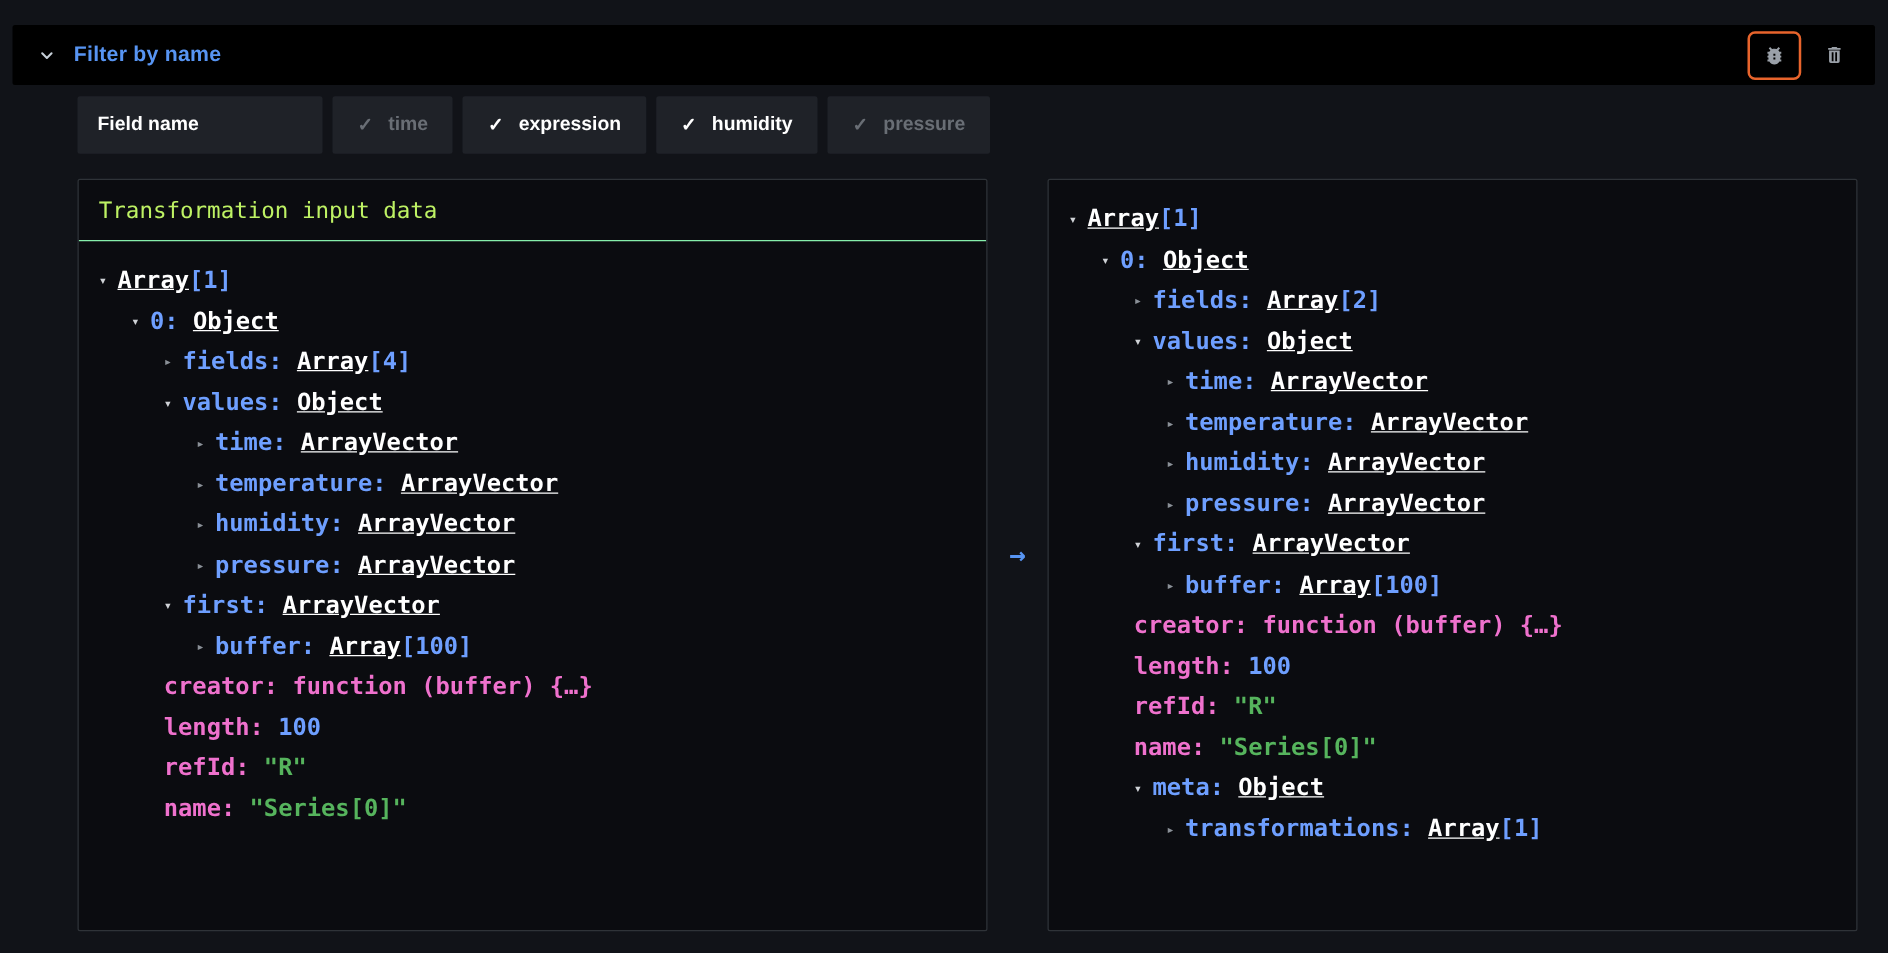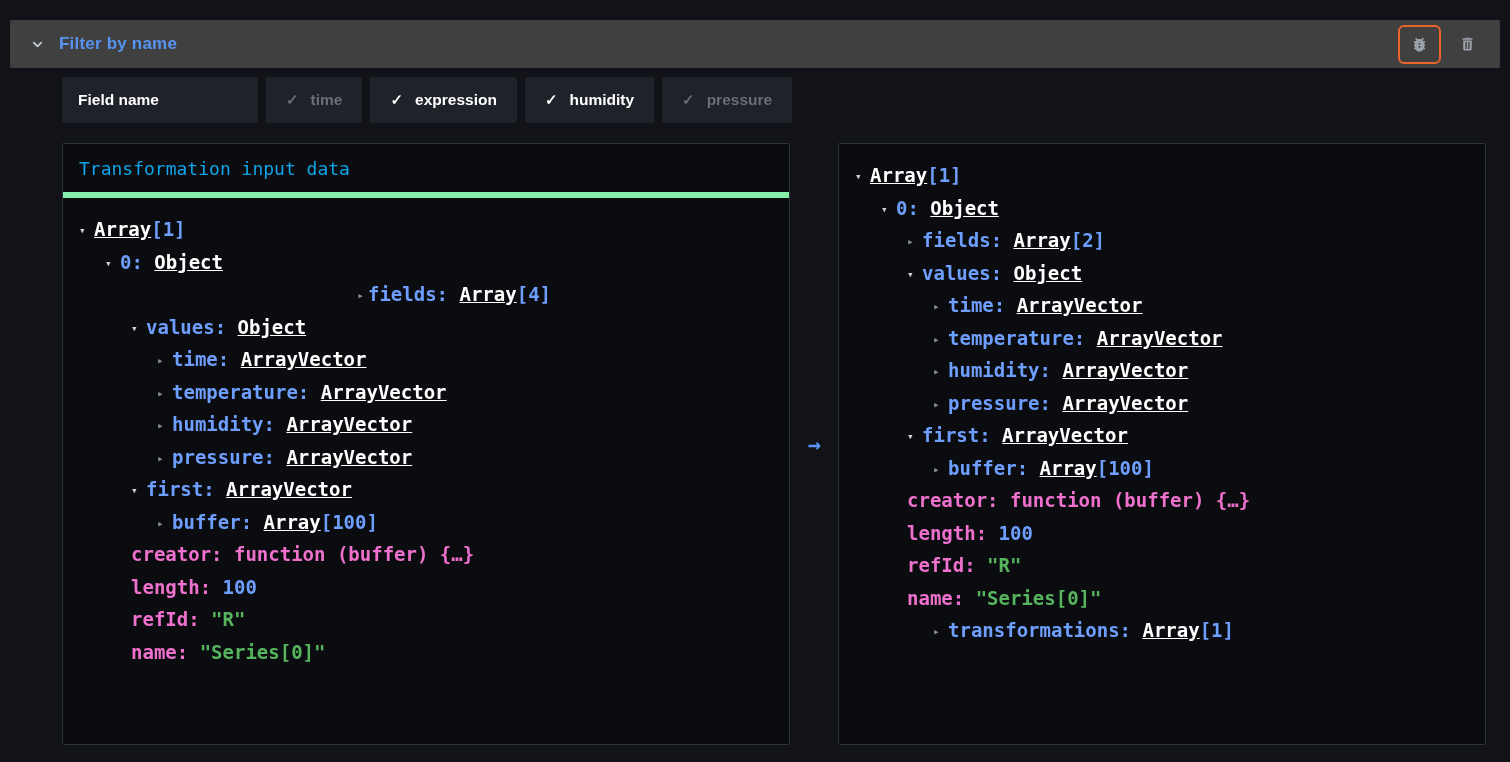--- a/index.html
+++ b/index.html
@@ -9,21 +9,21 @@
     background:#111318;
     font-family:"Liberation Sans", sans-serif;
     overflow:hidden;
     color:#d8d9da;
   }
   .page { padding:20px 10px 0 10px; }
 
   
   .header-bar {
     height:48px;
-    background:#404040;
+    background:#000000;
     border-radius:2px;
     display:flex; align-items:center; justify-content:space-between;
     padding:0 18px 0 20px;
     gap:32px;
   }
   .header-left { display:flex; align-items:center; gap:14px; }
   .chevron { color:#c7d0d9; display:flex; align-items:center; cursor:pointer; }
   .header-title {
     color:#5794f2; font-size:17px; font-weight:700; letter-spacing:.2px;
   }
@@ -71,23 +71,23 @@
   }
   .panel-input { width:728px; }
   .panel-output { flex:1; }
   .arrow-gap {
     width:48px; display:flex; align-items:center; justify-content:center;
     color:#5794f2; font-size:22px; font-weight:700;
     font-family:"DejaVu Sans Mono", monospace;
   }
   .panel-title {
     font-family:"DejaVu Sans Mono", monospace;
-    font-size:18px; color:#0ea5e9;
+    font-size:18px; color:#bef264;
     padding:14px 16px 13px 16px;
-    border-bottom:6px solid #86efac;
+    border-bottom:1px solid #86efac;
   }
   .tree {
     padding:15px 16px;
     font-family:"DejaVu Sans Mono", monospace;
     font-size:19px; font-weight:700;
   }
   .tree-line { height:32.5px; line-height:32.5px; white-space:pre; }
   .marker {
     display:inline-block; width:15px; font-size:11px; font-weight:400;
     vertical-align:2px; cursor:pointer;
@@ -155,21 +155,21 @@
           </div>
         </div>
     </div>
 
     <div class="panels-row">
       <div class="panel panel-input">
         <div class="panel-title">Transformation input data</div>
         <div class="tree" id="tree-input">
             <div class="tree-line" style="padding-left: 0px;"><span class="marker open">▾</span><span class="t-w">Array</span><span class="t-b">[1]</span></div>
             <div class="tree-line" style="padding-left: 26px;"><span class="marker open">▾</span><span class="t-k">0: </span><span class="t-w">Object</span></div>
-            <div class="tree-line" style="padding-left: 52px; text-align: center;"><span class="marker closed">▸</span><span class="t-k">fields: </span><span class="t-w">Array</span><span class="t-b">[4]</span></div>
+            <div class="tree-line" style="padding-left: 52px;"><span class="marker closed">▸</span><span class="t-k">fields: </span><span class="t-w">Array</span><span class="t-b">[4]</span></div>
             <div class="tree-line" style="padding-left: 52px;"><span class="marker open">▾</span><span class="t-k">values: </span><span class="t-w">Object</span></div>
             <div class="tree-line" style="padding-left: 78px;"><span class="marker closed">▸</span><span class="t-k">time: </span><span class="t-w">ArrayVector</span></div>
             <div class="tree-line" style="padding-left: 78px;"><span class="marker closed">▸</span><span class="t-k">temperature: </span><span class="t-w">ArrayVector</span></div>
             <div class="tree-line" style="padding-left: 78px;"><span class="marker closed">▸</span><span class="t-k">humidity: </span><span class="t-w">ArrayVector</span></div>
             <div class="tree-line" style="padding-left: 78px;"><span class="marker closed">▸</span><span class="t-k">pressure: </span><span class="t-w">ArrayVector</span></div>
             <div class="tree-line" style="padding-left: 52px;"><span class="marker open">▾</span><span class="t-k">first: </span><span class="t-w">ArrayVector</span></div>
             <div class="tree-line" style="padding-left: 78px;"><span class="marker closed">▸</span><span class="t-k">buffer: </span><span class="t-w">Array</span><span class="t-b">[100]</span></div>
             <div class="tree-line" style="padding-left: 52px;"><span class="t-p">creator: </span><span class="t-p">function (buffer) {…}</span></div>
             <div class="tree-line" style="padding-left: 52px;"><span class="t-p">length: </span><span class="t-b">100</span></div>
             <div class="tree-line" style="padding-left: 52px;"><span class="t-p">refId: </span><span class="t-g">"R"</span></div>
@@ -186,19 +186,20 @@
             <div class="tree-line" style="padding-left: 78px;"><span class="marker closed">▸</span><span class="t-k">time: </span><span class="t-w">ArrayVector</span></div>
             <div class="tree-line" style="padding-left: 78px;"><span class="marker closed">▸</span><span class="t-k">temperature: </span><span class="t-w">ArrayVector</span></div>
             <div class="tree-line" style="padding-left: 78px;"><span class="marker closed">▸</span><span class="t-k">humidity: </span><span class="t-w">ArrayVector</span></div>
             <div class="tree-line" style="padding-left: 78px;"><span class="marker closed">▸</span><span class="t-k">pressure: </span><span class="t-w">ArrayVector</span></div>
             <div class="tree-line" style="padding-left: 52px;"><span class="marker open">▾</span><span class="t-k">first: </span><span class="t-w">ArrayVector</span></div>
             <div class="tree-line" style="padding-left: 78px;"><span class="marker closed">▸</span><span class="t-k">buffer: </span><span class="t-w">Array</span><span class="t-b">[100]</span></div>
             <div class="tree-line" style="padding-left: 52px;"><span class="t-p">creator: </span><span class="t-p">function (buffer) {…}</span></div>
             <div class="tree-line" style="padding-left: 52px;"><span class="t-p">length: </span><span class="t-b">100</span></div>
             <div class="tree-line" style="padding-left: 52px;"><span class="t-p">refId: </span><span class="t-g">"R"</span></div>
             <div class="tree-line" style="padding-left: 52px;"><span class="t-p">name: </span><span class="t-g">"Series[0]"</span></div>
+            <div class="tree-line" style="padding-left: 52px;"><span class="marker open">▾</span><span class="t-k">meta: </span><span class="t-w">Object</span></div>
             <div class="tree-line" style="padding-left: 78px;"><span class="marker closed">▸</span><span class="t-k">transformations: </span><span class="t-w">Array</span><span class="t-b">[1]</span></div>
           </div>
       </div>
     </div>
 
   </div>
 </div>
 
 </body></html>

